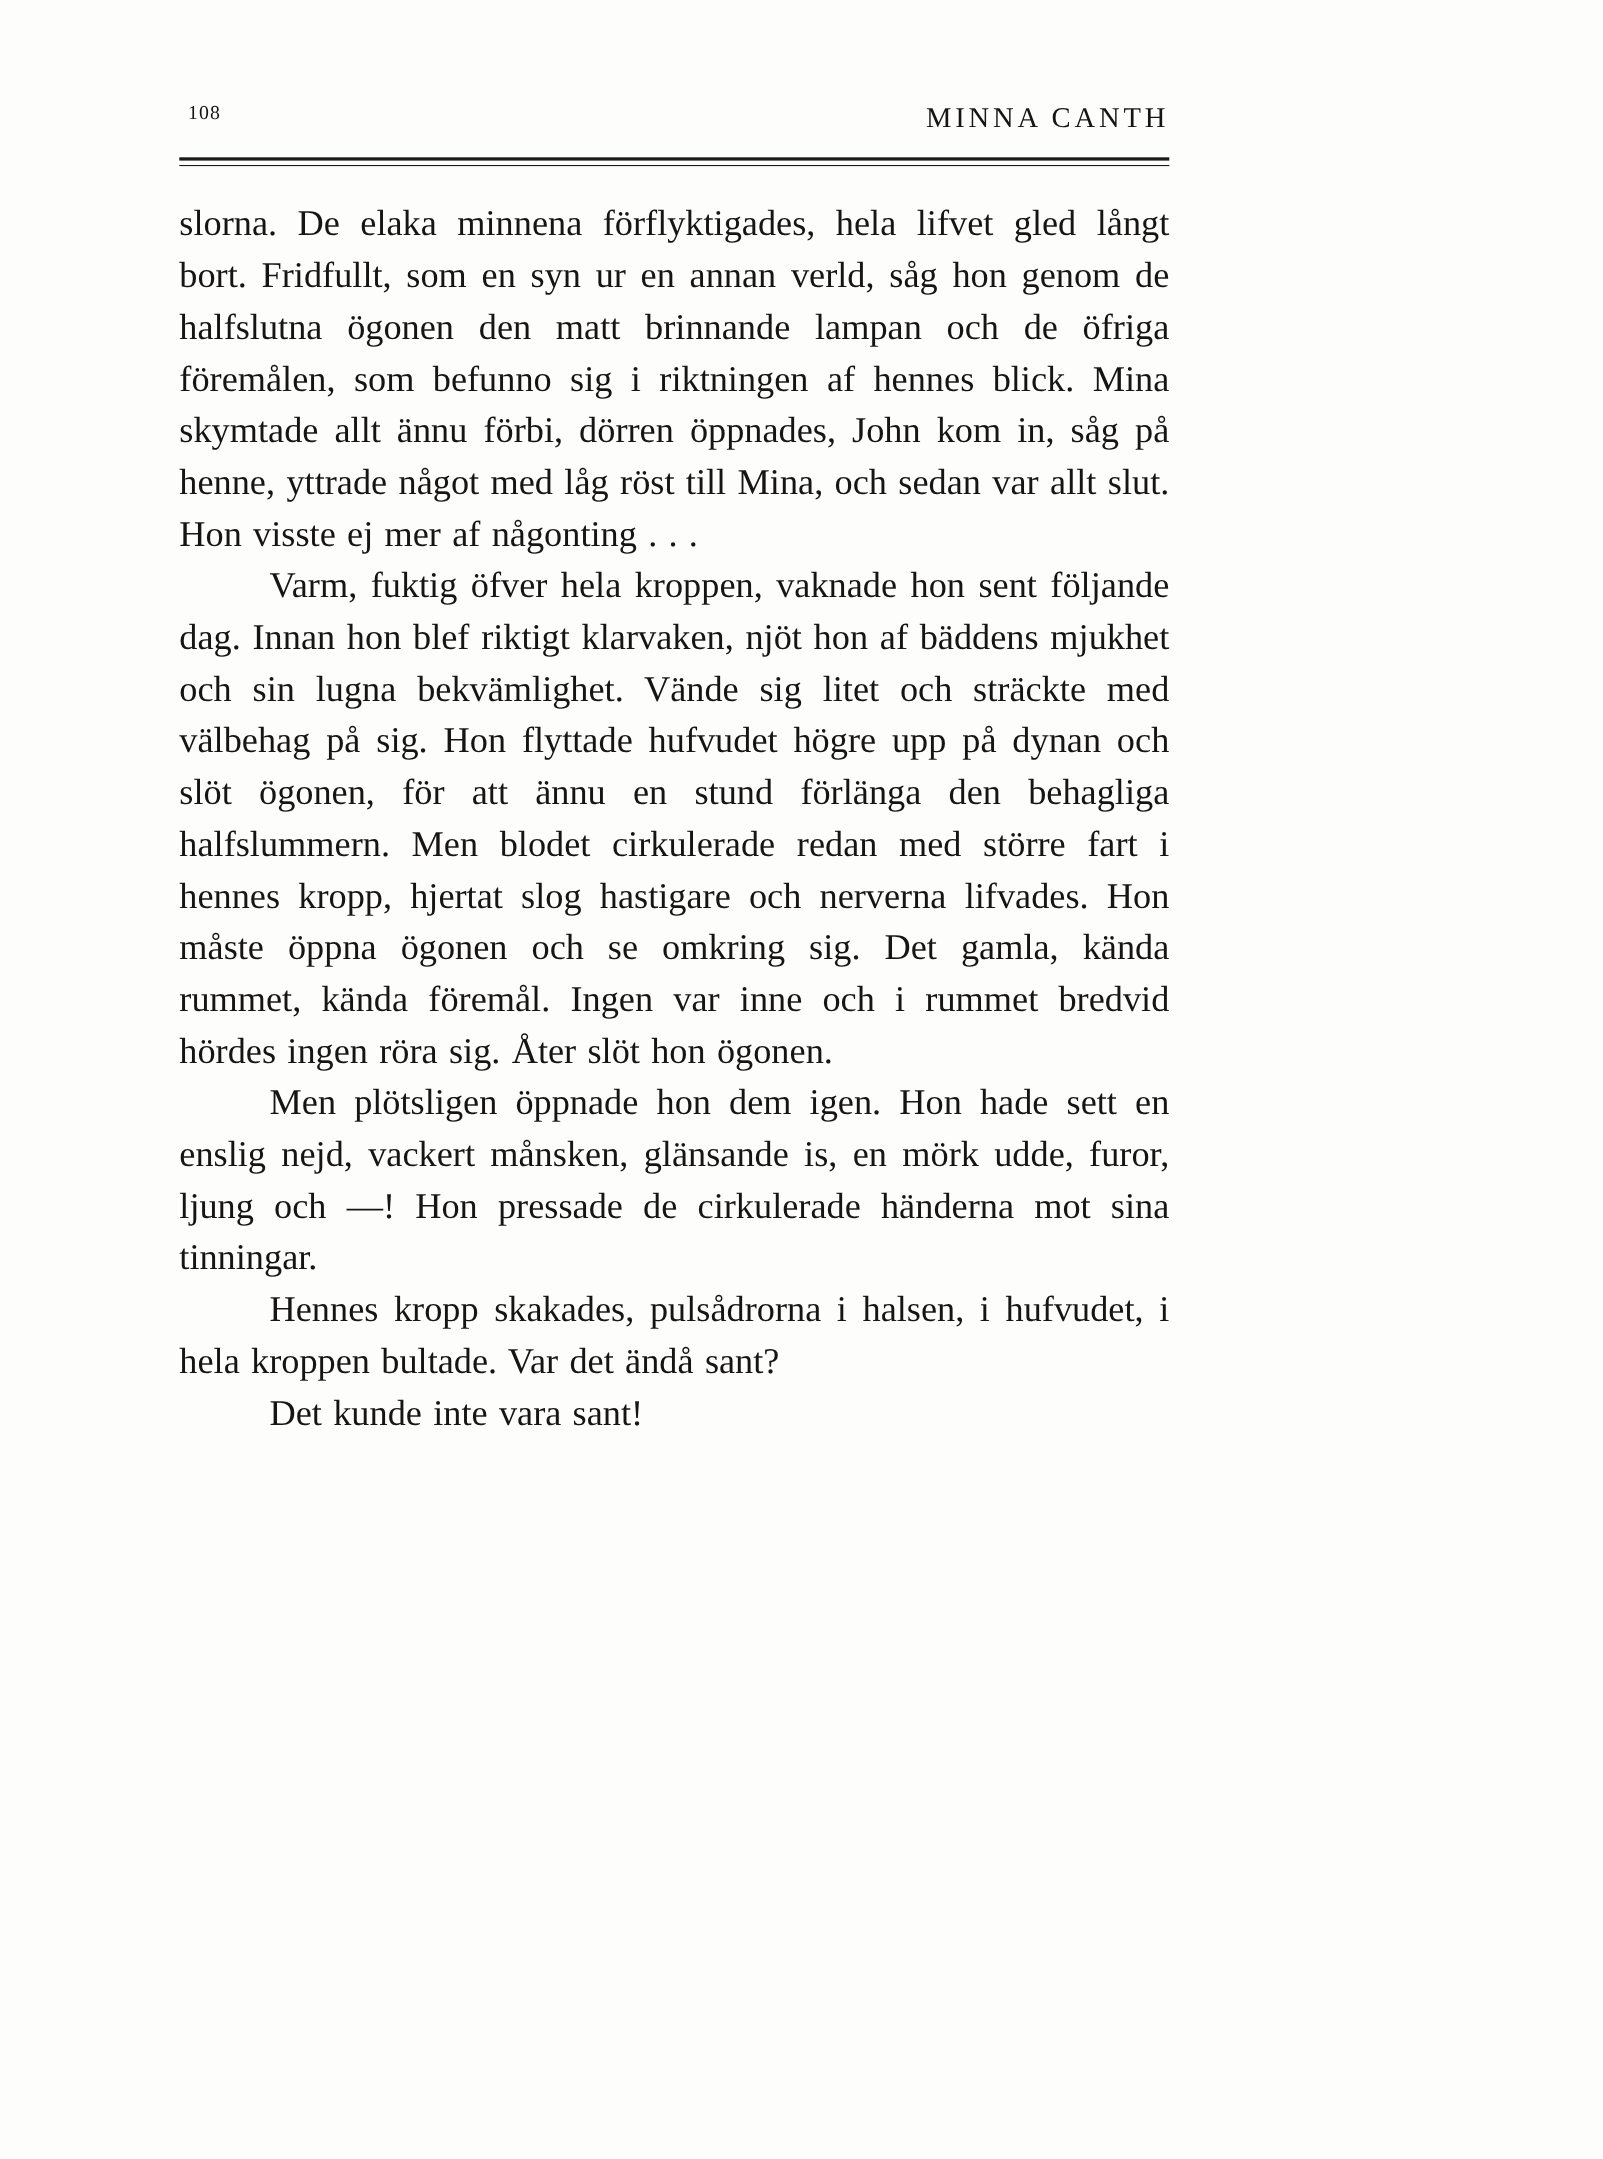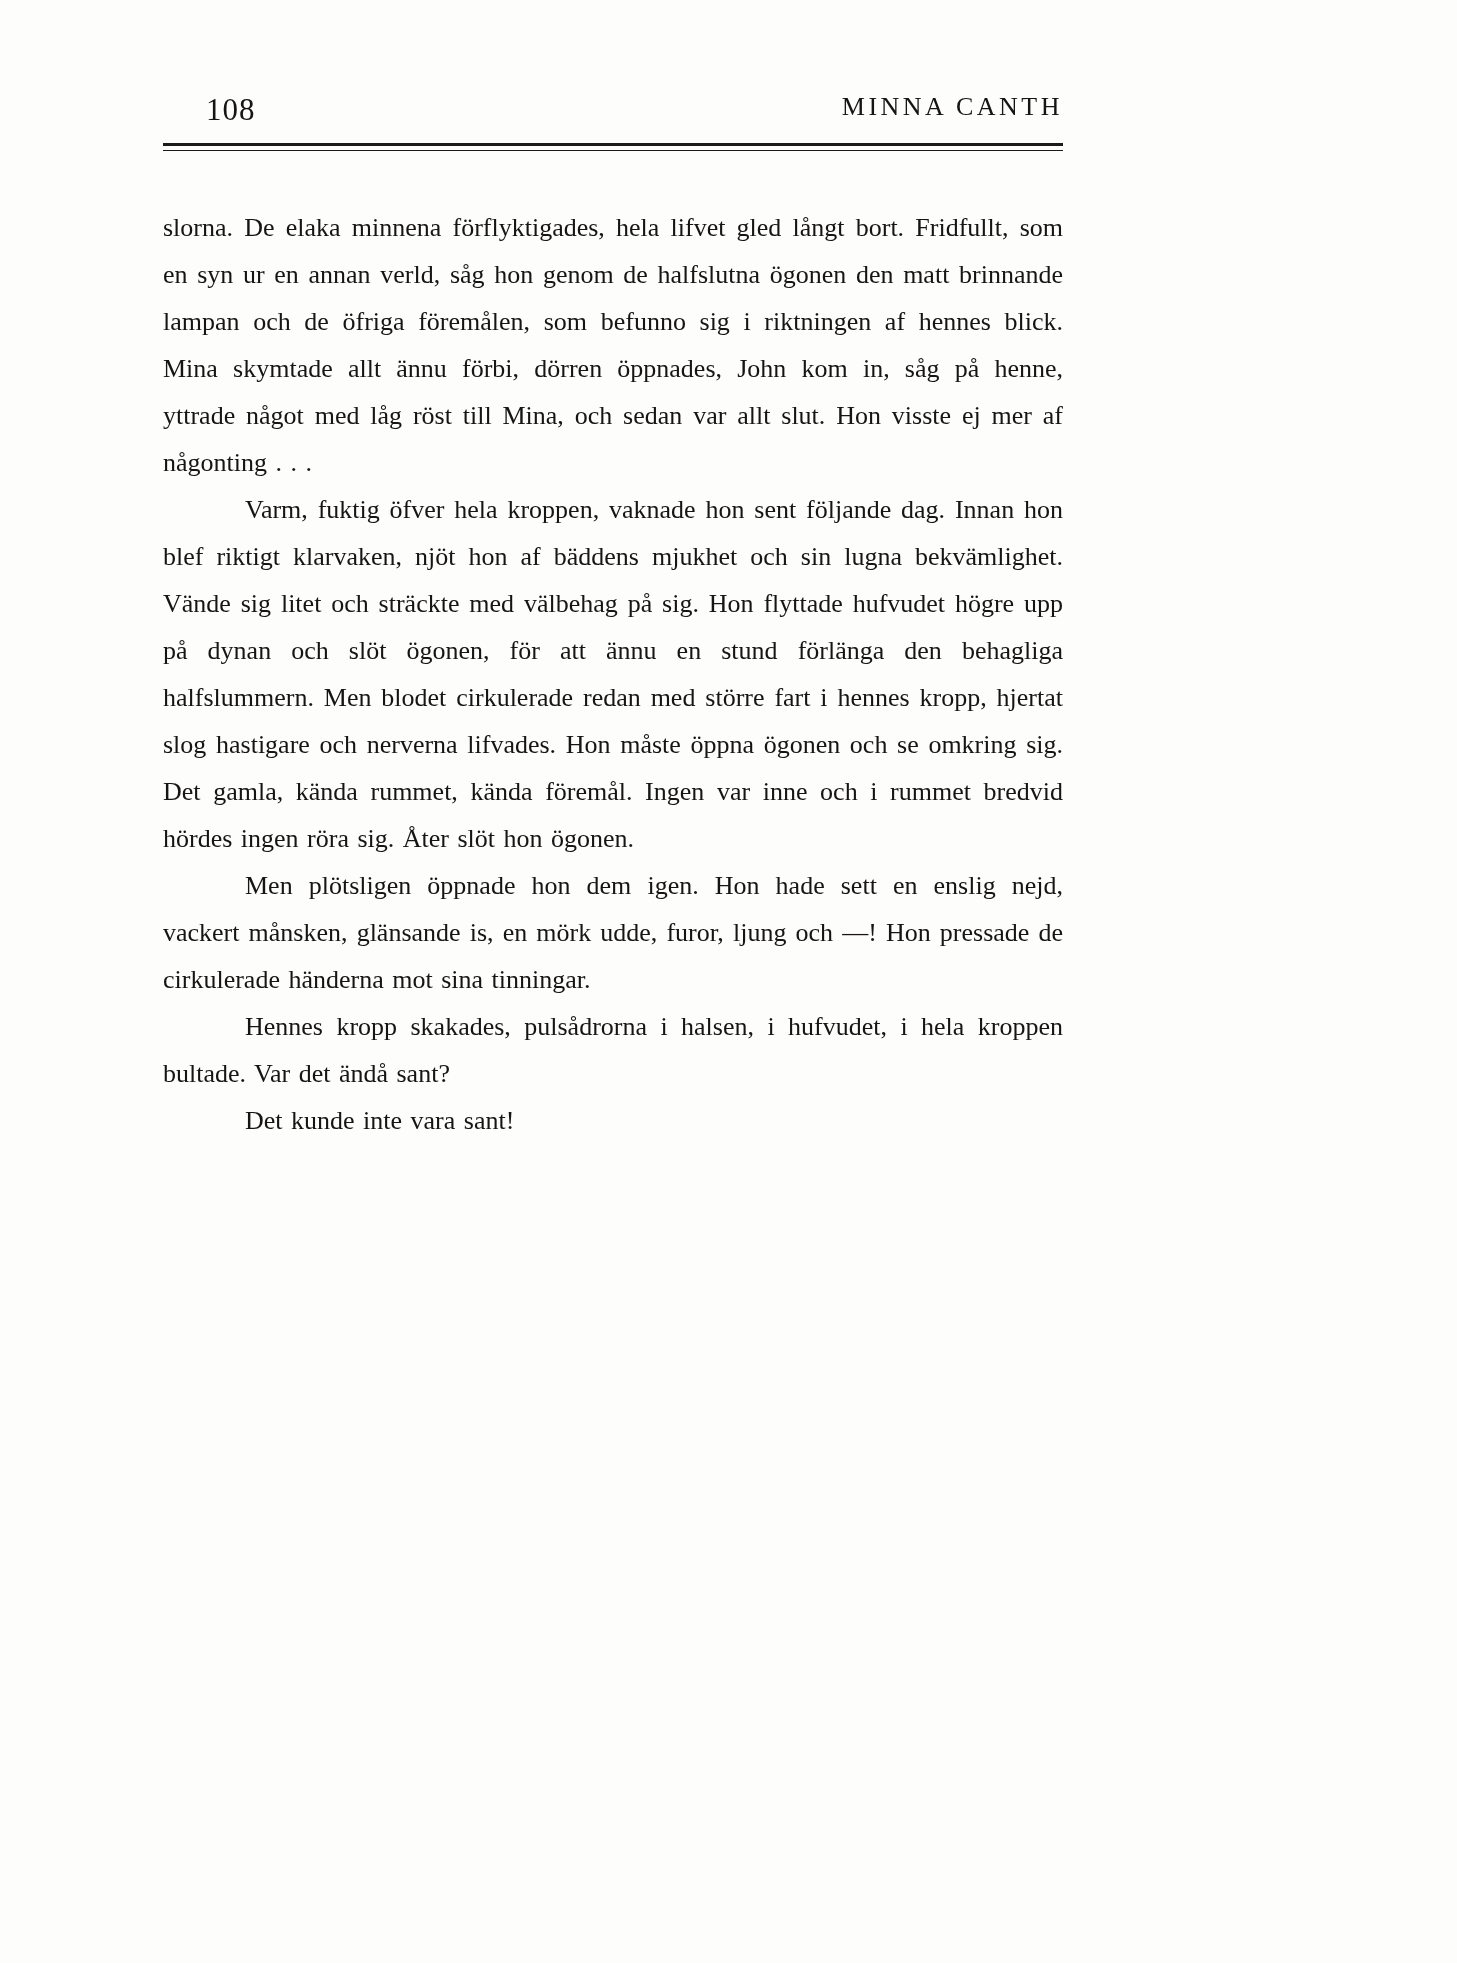--- a/index.html
+++ b/index.html
@@ -21,40 +21,40 @@
   }
   .text-block {
     width: 900px;
   }
   .header {
     position: relative;
     height: 44px;
   }
   .page-number {
     position: absolute;
-    left: 43px;
+    left: 8px;
     top: 6px;
-    font-size: 31px;
+    font-size: 18px;
     letter-spacing: 1px;
   }
   .header-title {
     text-align: right;
     font-size: 26px;
     letter-spacing: 3.5px;
     padding-top: 6px;
   }
   .header-rule {
     margin-top: 13px;
     height: 4px;
     border-top: 3px solid #1d1b19;
     border-bottom: 1.5px solid #1d1b19;
   }
   .body-text {
-    margin-top: 53px;
-    font-size: 26px;
+    margin-top: 30px;
+    font-size: 33px;
     line-height: 47px;
     text-align: justify;
     word-spacing: 2px;
   }
   .body-text p {
     margin: 0;
   }
   .body-text p.indent {
     text-indent: 82px;
   }

